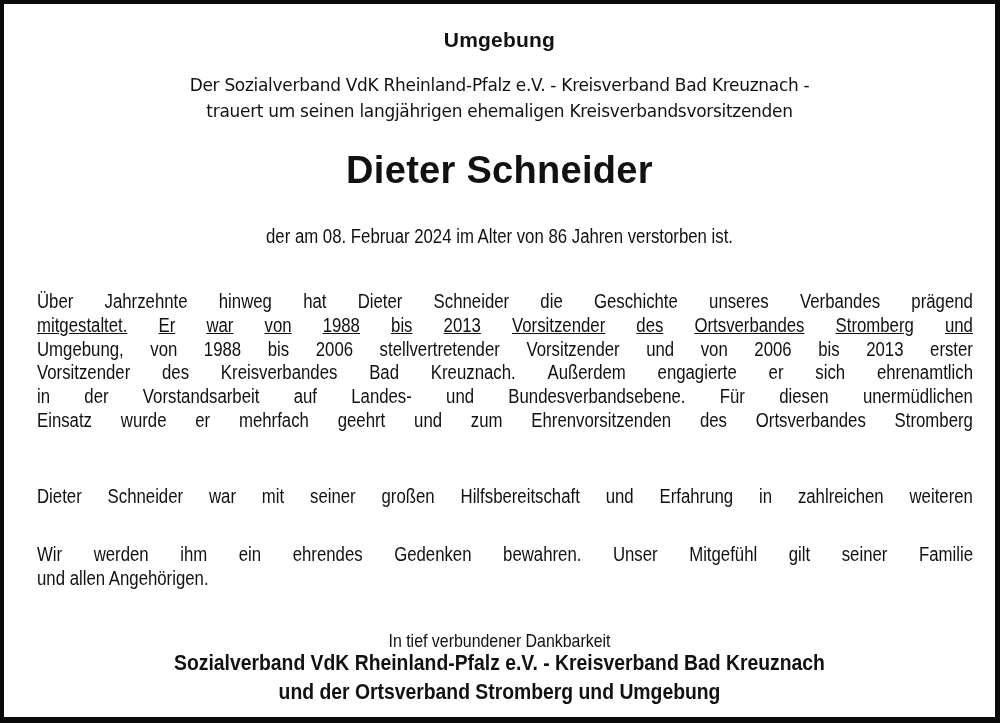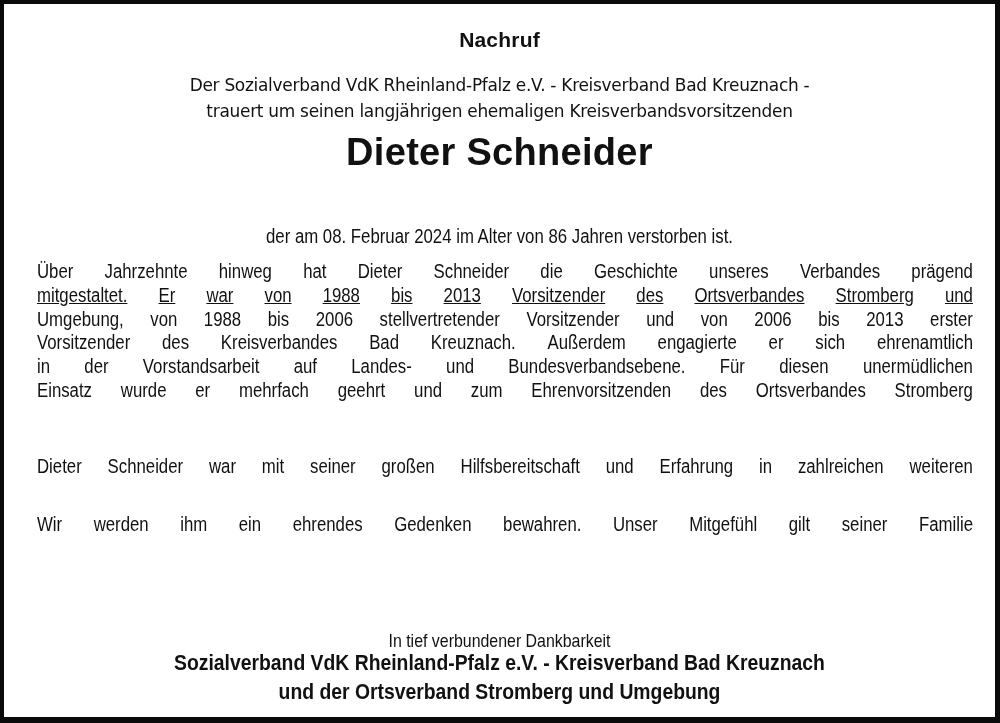--- a/index.html
+++ b/index.html
@@ -20,49 +20,49 @@
       top: 24px; font-family: "Liberation Sans", sans-serif; font-weight: bold;
       font-size: 21px; letter-spacing: 0.2px;
     }
     .intro {
       font-family: "DejaVu Sans", sans-serif; font-size: 17.5px; letter-spacing: -0.3px;
       transform: scaleX(0.97);
     }
     .intro1 { top: 71px; }
     .intro2 { top: 97px; }
     .name {
-      top: 127px; font-family: "Liberation Sans", sans-serif; font-weight: bold;
+      top: 145px; font-family: "Liberation Sans", sans-serif; font-weight: bold;
       font-size: 38px; letter-spacing: 0.3px;
     }
     .cond {
       font-family: "Liberation Sans", sans-serif; font-size: 19.5px;
       transform-origin: center center;
     }
     .death { top: 221px; transform: scaleX(0.86); }
     .body {
       position: absolute; left: 33px; width: 936px;
       font-family: "Liberation Sans", sans-serif; font-size: 19.5px;
-      line-height: 23.8px; color: #111;
+      line-height: 23.8px; color: #111; margin-top: 30px;
     }
     .p1 { top: 256px; }
     .p2 { top: 451px; }
     .p3 { top: 509px; }
     .closing { top: 626px; transform: scaleX(0.86); font-size: 18.5px; }
     .sig {
       font-family: "Liberation Sans", sans-serif; font-weight: bold;
       font-size: 22.5px; transform: scaleX(0.86);
     }
     .sig1 { top: 646px; }
     .sig2 { top: 675px; }
   </style>
 </head>
 <body>
 
 <div class="frame">
-  <div class="abs title">Nachruf</div>
+  <div class="abs title">Umgebung</div>
 
   <div class="abs intro intro1">Der Sozialverband VdK Rheinland-Pfalz e.V. - Kreisverband Bad Kreuznach -</div>
   <div class="abs intro intro2">trauert um seinen langjährigen ehemaligen Kreisverbandsvorsitzenden</div>
 
   <div class="abs name">Dieter Schneider</div>
 
   <div class="abs cond death">der am 08. Februar 2024 im Alter von 86 Jahren verstorben ist.</div>
 
   <div class="body p1">
     <div class="jl" style="height: 23.8px; position: relative;">
@@ -187,19 +187,20 @@
           <span>ehrendes</span>
           <span>Gedenken</span>
           <span>bewahren.</span>
           <span>Unser</span>
           <span>Mitgefühl</span>
           <span>gilt</span>
           <span>seiner</span>
           <span>Familie</span>
         </div>
       </div>
+    <div class="jl last" style="height: 23.8px; position: relative;"><div style="white-space: nowrap; transform-origin: left center; display: inline-block; font-size: 19.5px; transform: scaleX(0.86);">und allen Angehörigen.</div></div>
   </div>
 
   <div class="abs cond closing">In tief verbundener Dankbarkeit</div>
 
   <div class="abs sig sig1">Sozialverband VdK Rheinland-Pfalz e.V. - Kreisverband Bad Kreuznach</div>
   <div class="abs sig sig2">und der Ortsverband Stromberg und Umgebung</div>
 </div>
 
 </body></html>

